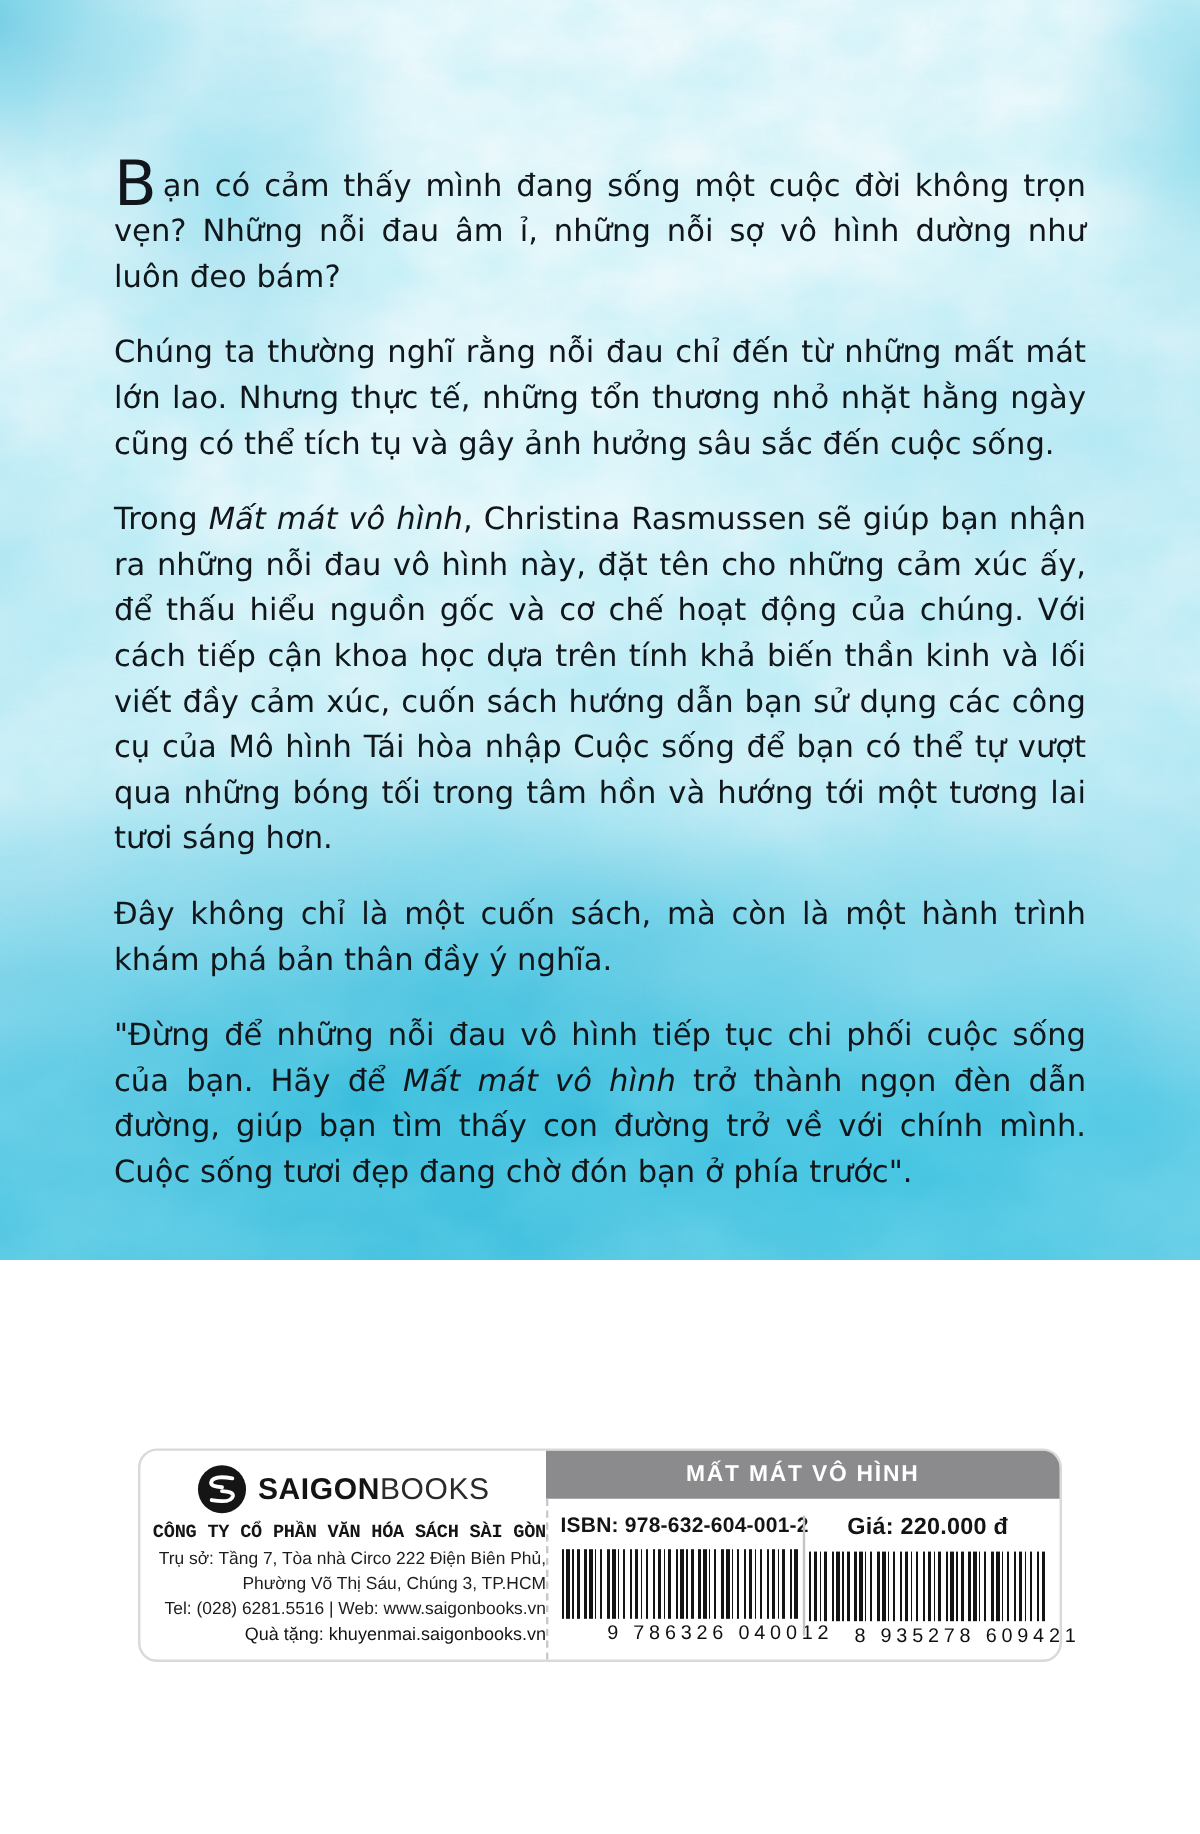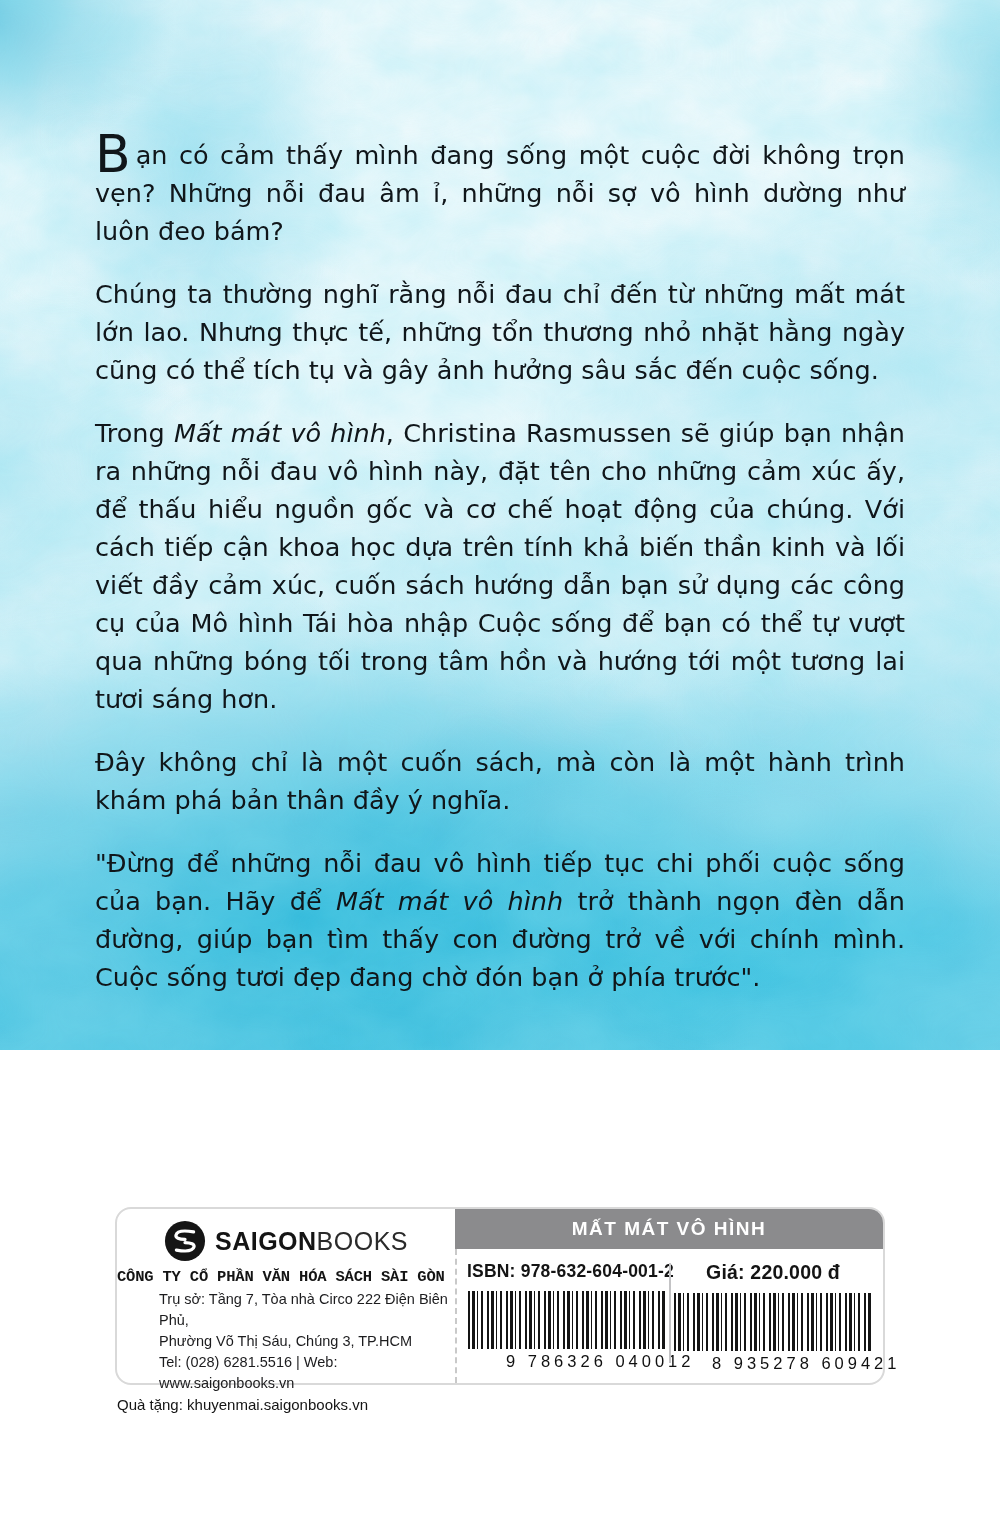--- a/index.html
+++ b/index.html
@@ -39,27 +39,27 @@
     padding:2px 5px 0 0; font-weight:normal;
   }
   .para em { font-style:italic; }
 
   
   .pub-box {
     position:absolute; left:115px; top:1207px; width:770px; height:178px;
     background:#ffffff; border:2px solid #d9d9d9; border-radius:16px;
     display:flex; z-index:4; color:#141414; font-family:"Liberation Sans", sans-serif;
   }
-  .pub-left { width:338px; padding-top:11px; text-align:left; }
+  .pub-left { width:338px; padding-top:11px; text-align:right; }
   .logo-row { display:flex; align-items:center; justify-content:center; gap:9px; height:42px; }
   .brand { font-size:25px; letter-spacing:.5px; white-space:nowrap; color:#141414; }
   .brand .bold { font-weight:bold; }
   .brand .light { font-weight:normal; color:#2a2a2a; }
   .company { font-size:15.5px; font-weight:bold; margin:6px 0 3px; letter-spacing:-.2px;font-family:Liberation Mono, monospace; }
-  .pline { font-size:14.5px; line-height:21px; color:#1c1c1e;margin-left:42px; }
+  .pline { font-size:14.5px; line-height:21px; color:#1c1c1e; }
   .gift { font-size:15px; line-height:21px; font-weight:normal; }
 
   .pub-right { flex:1; display:flex; flex-direction:column; min-width:0; }
   .title-bar {
     height:40px; background:#8b8b8d; border-radius:0 14px 0 0;
     color:#ffffff; font-weight:bold; font-size:19px; letter-spacing:1.5px;
     display:flex; align-items:center; justify-content:center;
   }
   .codes-row { flex:1; border-left:2px dashed #c9c9c9; display:flex; padding:4px 10px 6px; }
   .code-col { flex:1; text-align:center; padding-top:8px; min-width:0; }

